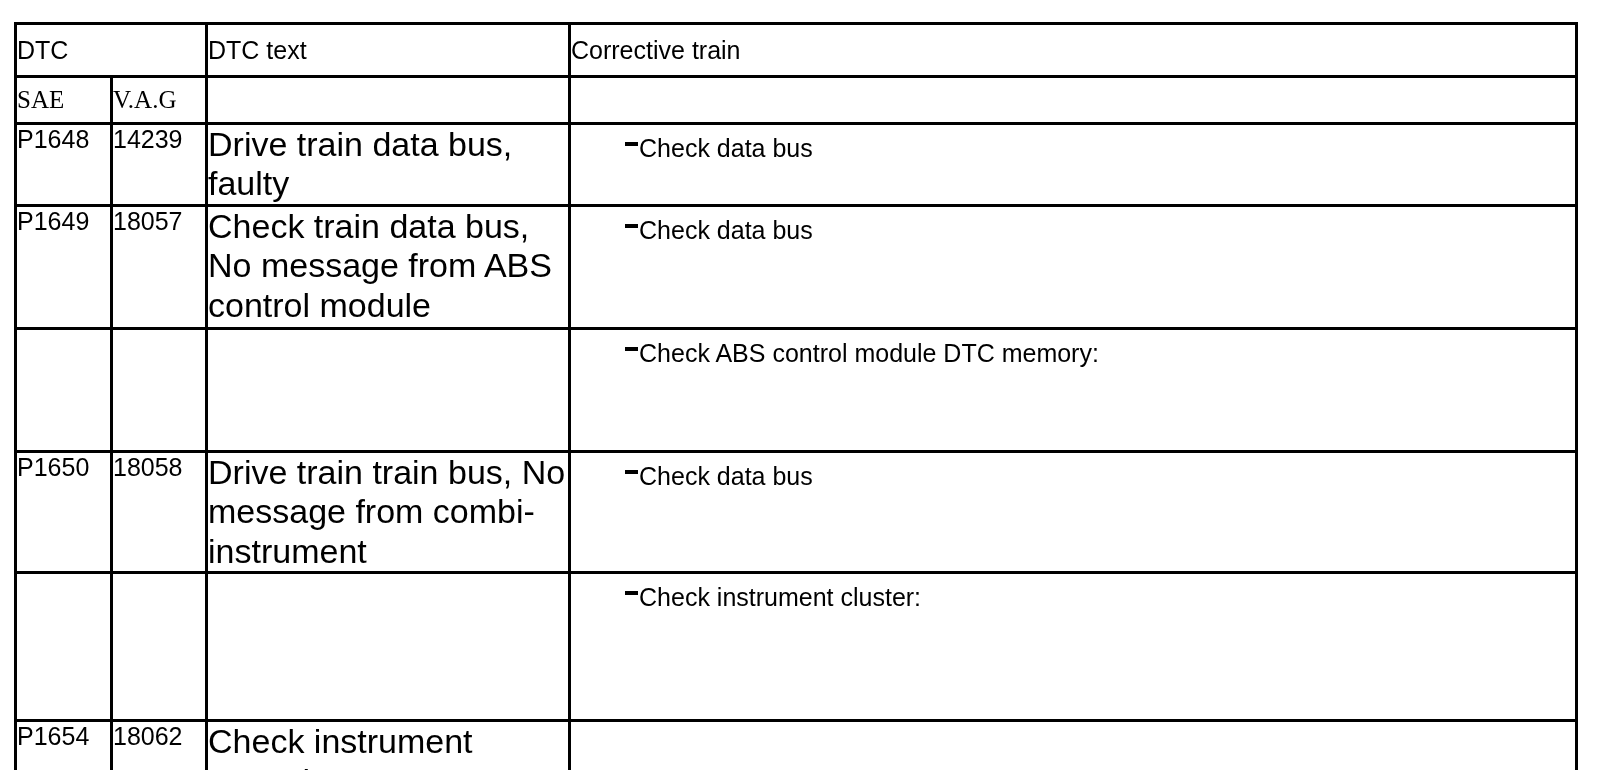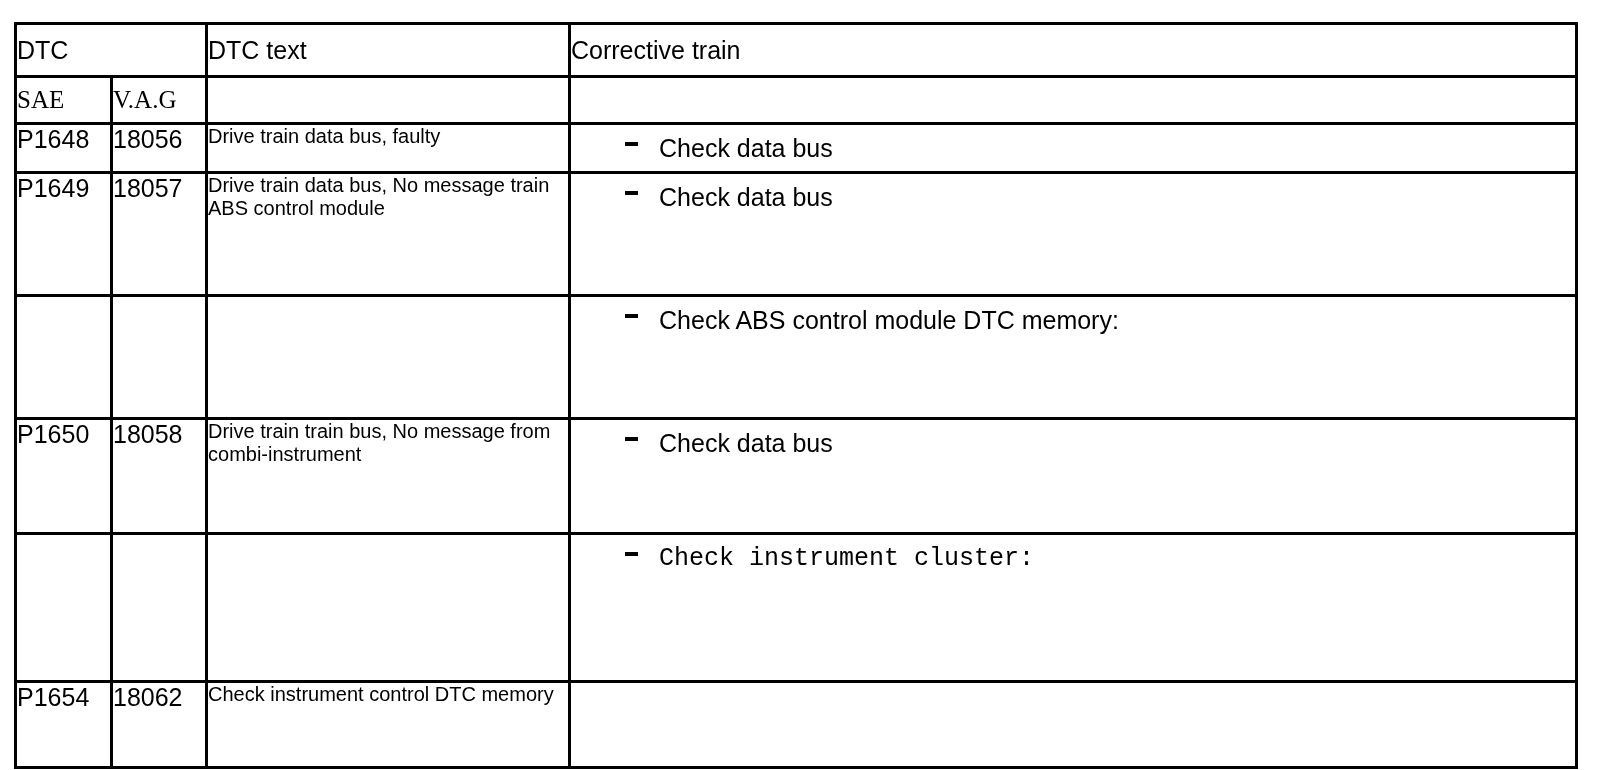--- a/index.html
+++ b/index.html
@@ -66,34 +66,34 @@
   }
 
   .code {
     text-align: center;
     font-size: 25px;
     padding-top: 6px;
     white-space: nowrap;
   }
 
   .dtctext {
-    font-size: 20px;
+    font-size: 34px;
     line-height: 1.16;
     padding: 6px 0 6px 9px;
   }
 
   .corr-cell {
     padding: 0;
     vertical-align: top;
   }
 
   .action {
     font-size: 25px;
     line-height: 1.16;
-    padding: 9px 0 0 88px;
+    padding: 9px 0 0 68px;
     position: relative;
     white-space: nowrap;
   }
   .action .dash {
     position: absolute;
     left: 54px;
     top: 9px;
     font-size: 25px;
     line-height: 1.16;
   }
@@ -107,21 +107,21 @@
     height: 4px;
     background: #000;
   }
 
   .h-r1 { height: 50px; }
   .h-r2 { height: 44px; font-family: Liberation Serif, serif; }
   .h-r3 { height: 46px; margin-left: 18px; }
   .h-r4 { height: 120px; margin-left: 48px; }
   .h-r5 { height: 120px; }
   .h-r6 { height: 112px; }
-  .h-r7 { height: 145px; font-family: Liberation Mono, monospace; }
+  .h-r7 { height: 145px; }
   .h-r8 { height: 83px; }
   .blank { }
 </style>
 </head>
 <body>
 
 <div id="sheet">
 
   <table class="dtc-table">
     <colgroup>
@@ -140,34 +140,34 @@
 
       <tr>
         <td class="subhdr h-r2">SAE</td>
         <td class="subhdr h-r2">V.A.G</td>
         <td class="subhdr h-r2 blank"></td>
         <td class="subhdr h-r2 blank"></td>
       </tr>
 
       <tr>
         <td class="code h-r3">P1648</td>
-        <td class="code h-r3">18056</td>
+        <td class="code h-r3">14239</td>
         <td class="dtctext h-r3">Drive train data bus, faulty</td>
         <td class="corr-cell h-r3">
           <div class="action">
             <span class="dash"></span>
             <span>Check data bus</span>
           </div>
         </td>
       </tr>
 
       <tr>
         <td class="code h-r4">P1649</td>
         <td class="code h-r4">18057</td>
-        <td class="dtctext h-r4">Drive train data bus, No message train ABS control module</td>
+        <td class="dtctext h-r4">Check train data bus, No message from ABS control module</td>
         <td class="corr-cell h-r4">
           <div class="action">
             <span class="dash"></span>
             <span>Check data bus</span>
           </div>
         </td>
       </tr>
 
       <tr>
         <td class="code h-r5"></td>

